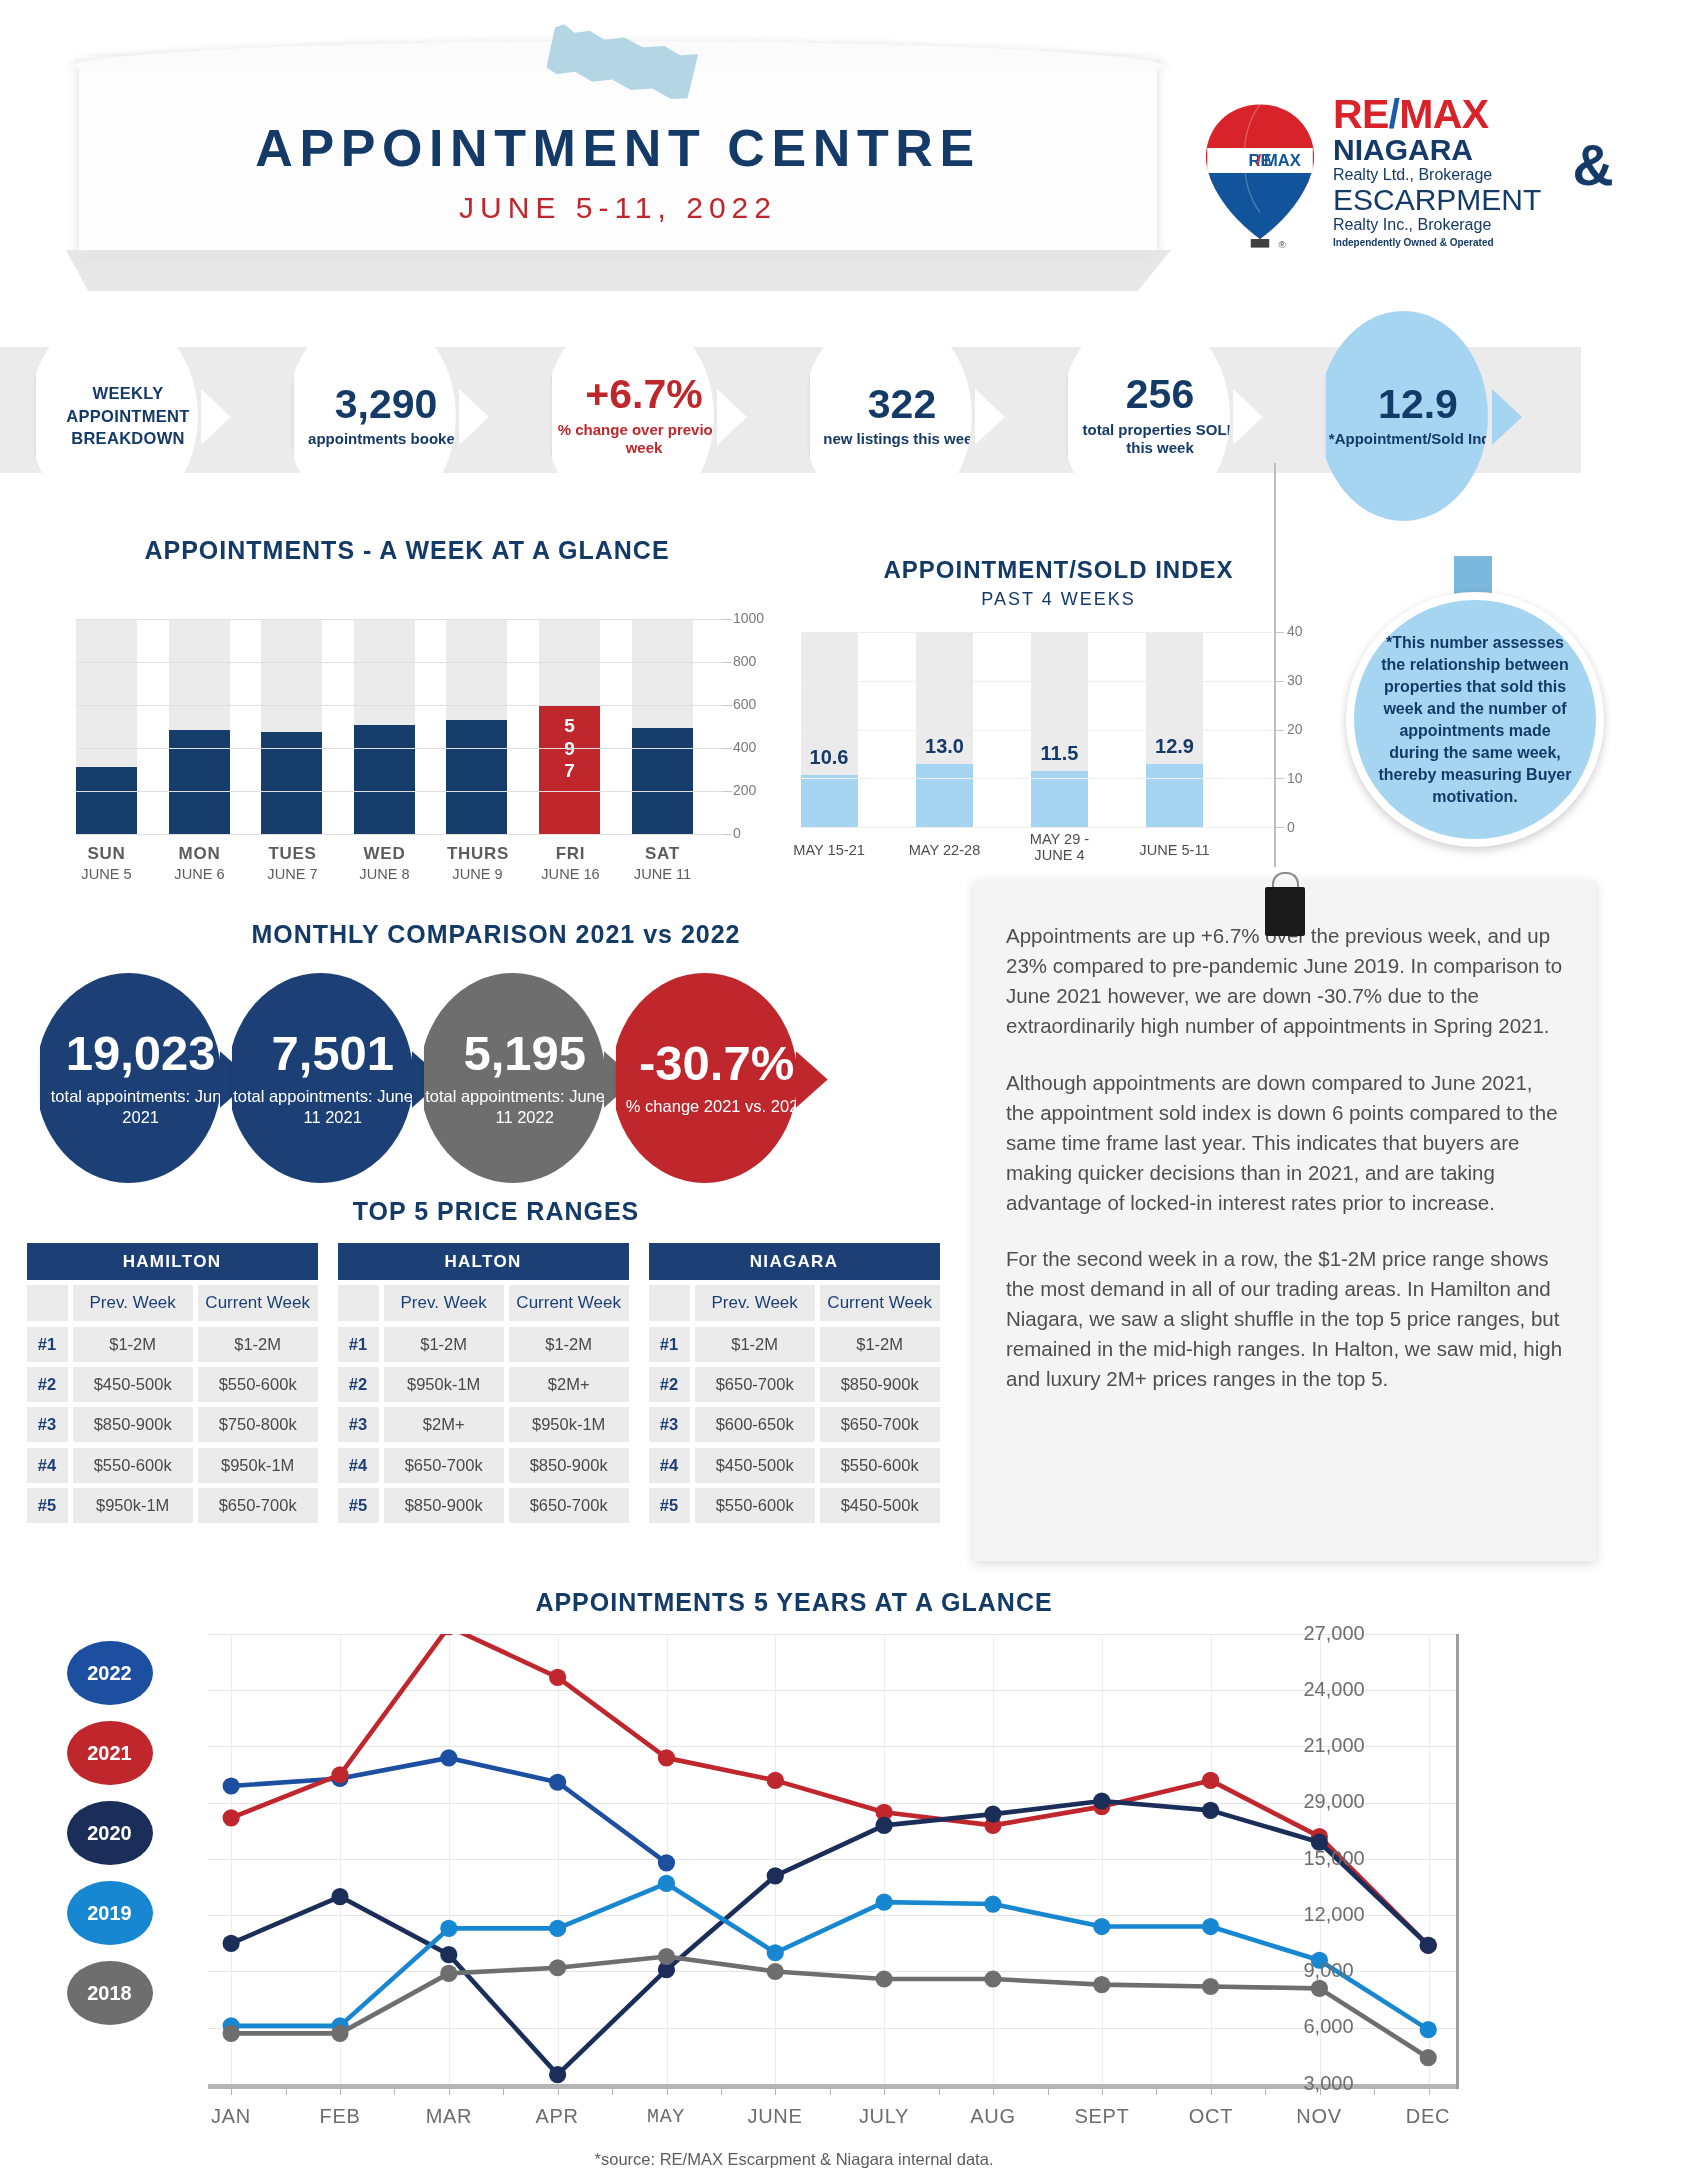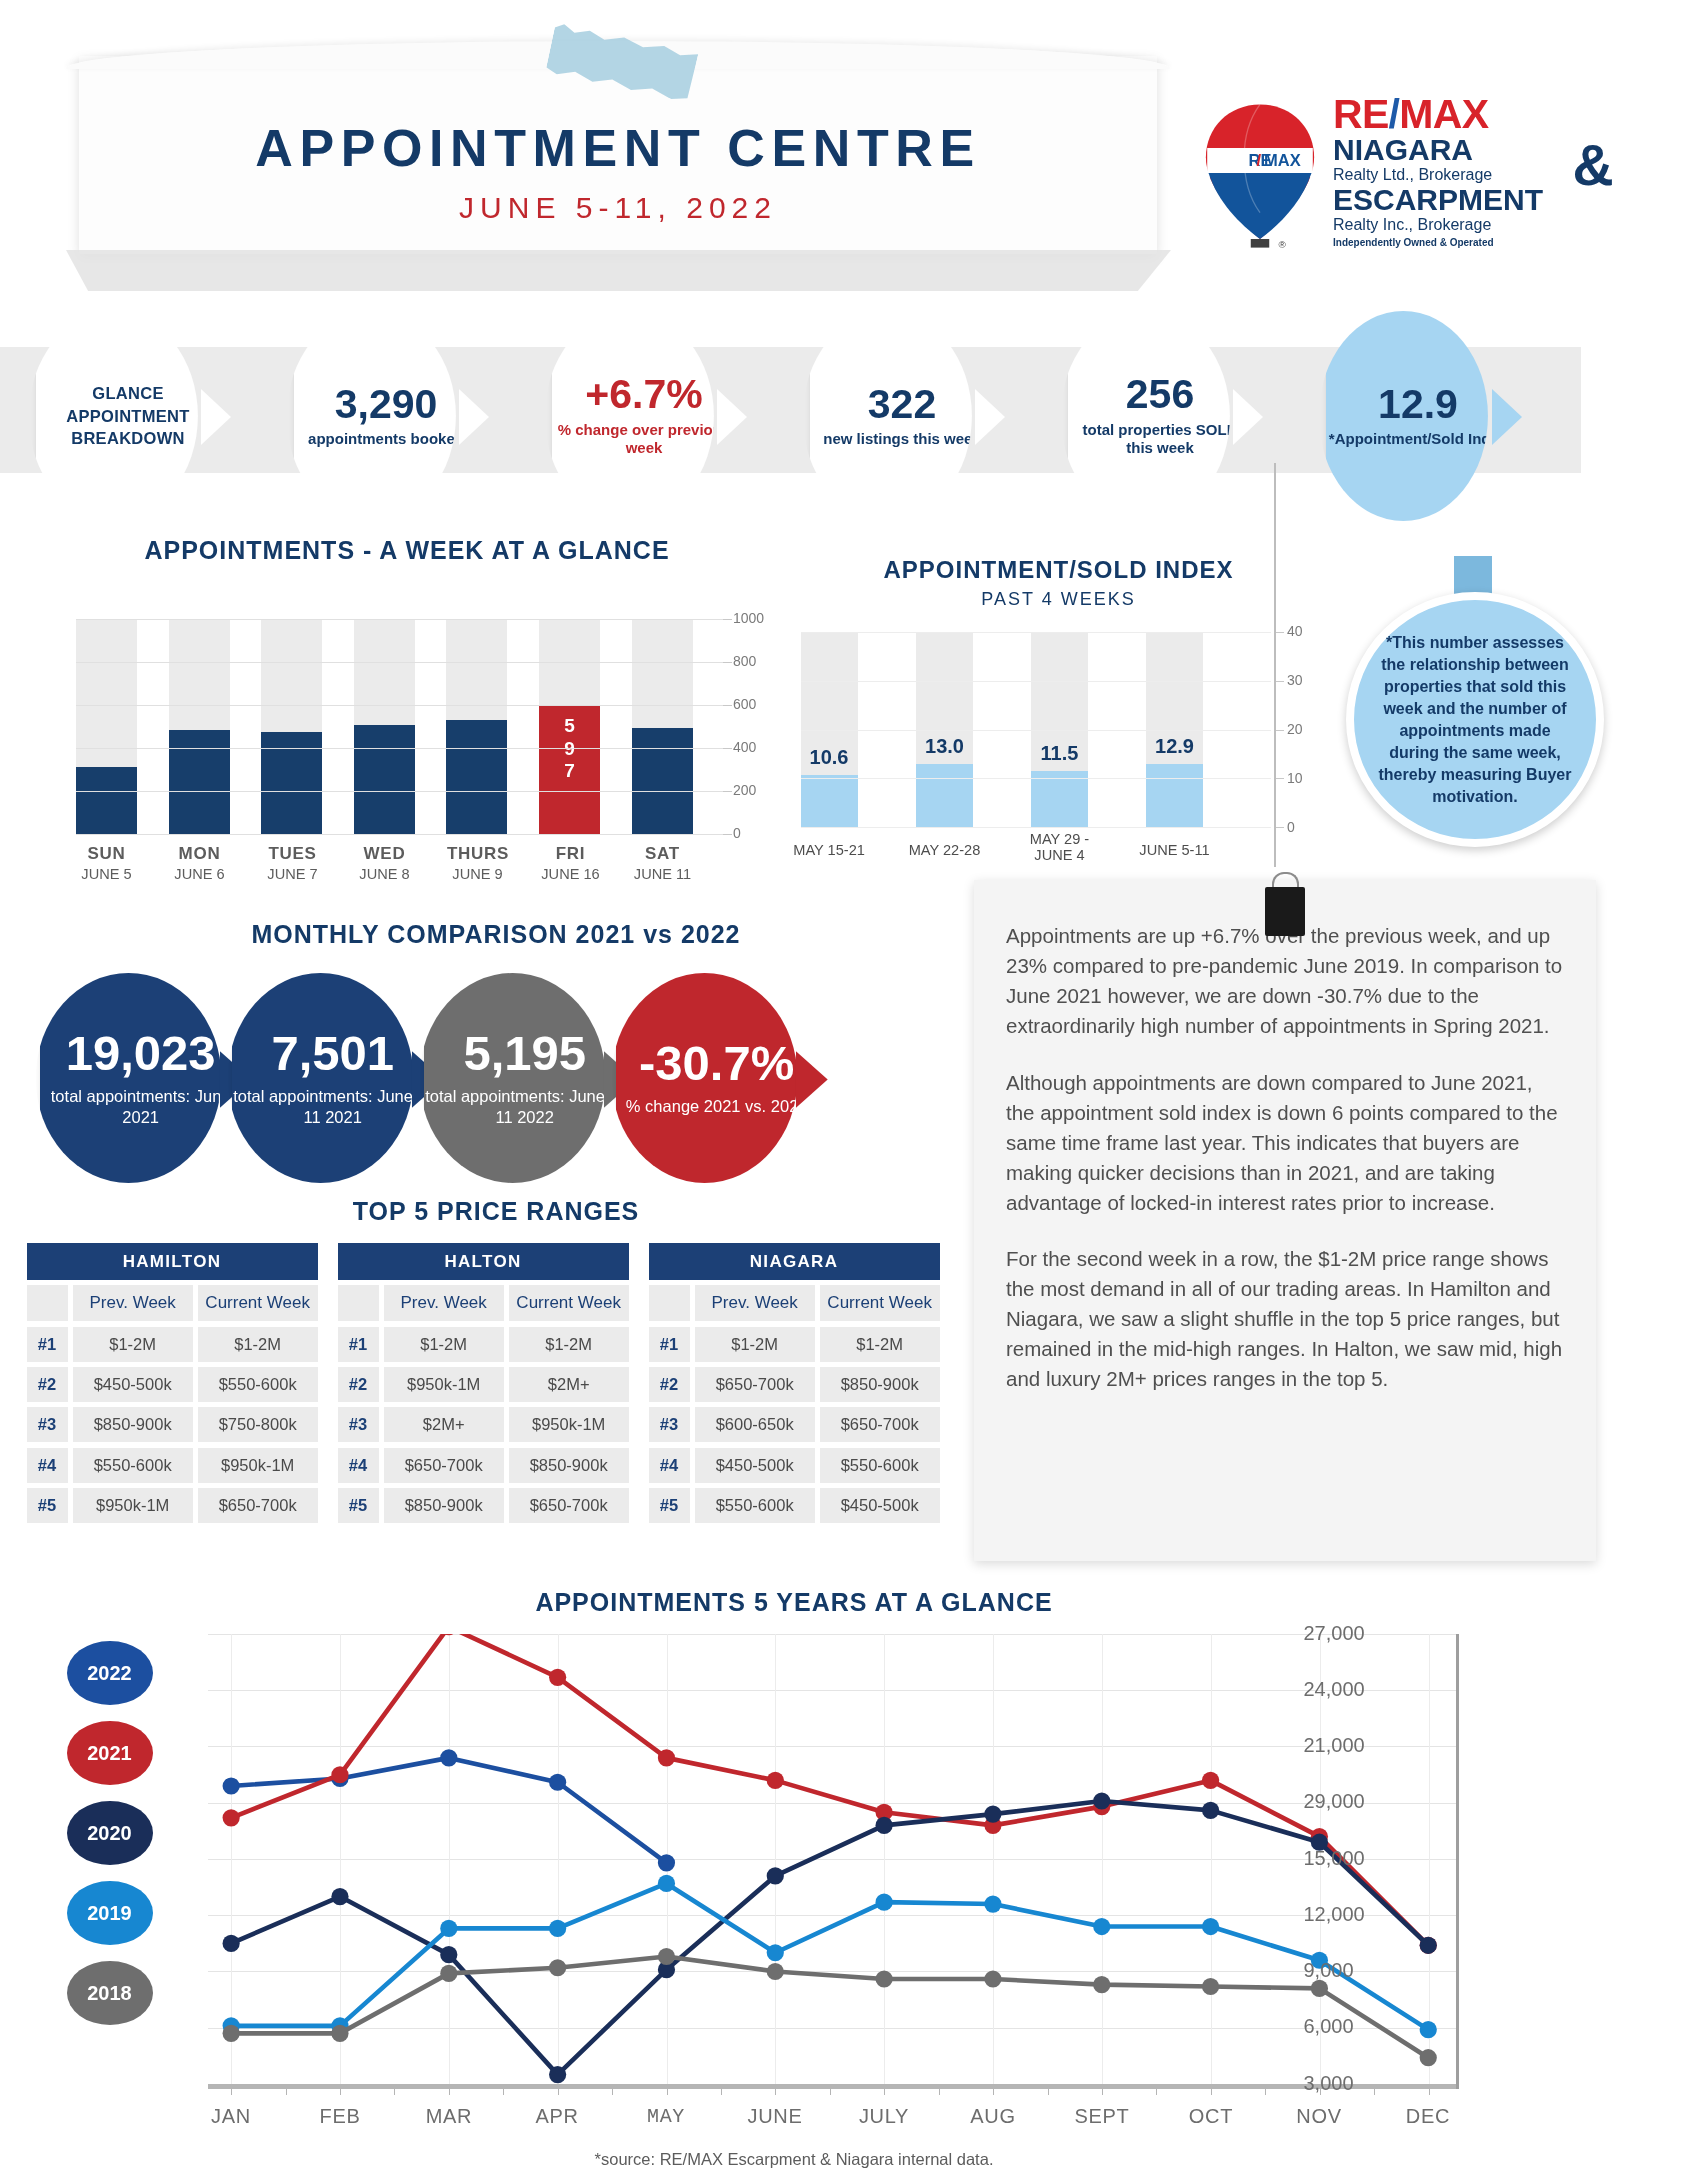--- a/index.html
+++ b/index.html
@@ -55,21 +55,21 @@
   }
 
   
   .logo-block { position:absolute; left:1194px; top:99px; width:410px; height:165px; }
   .balloon { position:absolute; left:0; top:0; width:132px; height:152px; }
   .logo-text { position:absolute; left:139px; top:-5.3px; width:278px; }
   .lt-remax { font-size:41px; font-weight:800; line-height:40px; letter-spacing:-0.7px; color:#d8232a;}
   .lt-remax .slash { color:#1e5aa8; }
   .lt-niag { font-size:30px; font-weight:800; color:#143A67; line-height:32px; letter-spacing:0px;}
   .lt-small { font-size:16px; font-weight:400; color:#143A67; line-height:18.5px; }
-  .lt-esc { font-size:30px; font-weight:700; color:#143A67; line-height:32px;}
+  .lt-esc { font-size:30px; font-weight:400; color:#143A67; line-height:32px;}
   .lt-tiny { font-size:10px; font-weight:600; color:#143A67; margin-top:2.6px;}
   .amp { position:absolute; right:-2.6px; top:38px; font-size:57px; font-weight:800; color:#143A67; }
 
   
   .statband { position:absolute; left:0; top:347px; width:1581px; height:126px; background:#ebebeb; }
   .chev-row { position:absolute; left:36px; top:311px; width:1614px; height:212px; }
   .chev {
     position:absolute; top:0; width:184px; height:210px;
     background:#ffffff;
     filter: drop-shadow(2.6px 3.3px 3.3px rgba(0,0,0,0.18));
@@ -234,21 +234,21 @@
         <div class="lt-small">Realty Inc., Brokerage</div>
         <div class="lt-tiny">Independently Owned &amp; Operated</div>
         <div class="amp">&amp;</div>
       </div>
     </div>
   </div>
 
   <div class="statband"></div>
   <div class="chev-row" id="chev-row">
       <div class="chev label" style="left: 0px;">
-        <div class="sml">GLANCE APPOINTMENT BREAKDOWN</div>
+        <div class="sml">WEEKLY APPOINTMENT BREAKDOWN</div>
       </div>
       <div class="chev-arrow" style="left: 165px;"></div>
       <div class="chev" style="left: 258px;">
         <div class="big">3,290</div>
         <div class="sml">appointments booked</div>
       </div>
       <div class="chev-arrow" style="left: 423px;"></div>
       <div class="chev red" style="left: 516px;">
         <div class="big">+6.7%</div>
         <div class="sml">% change over previous week</div>

